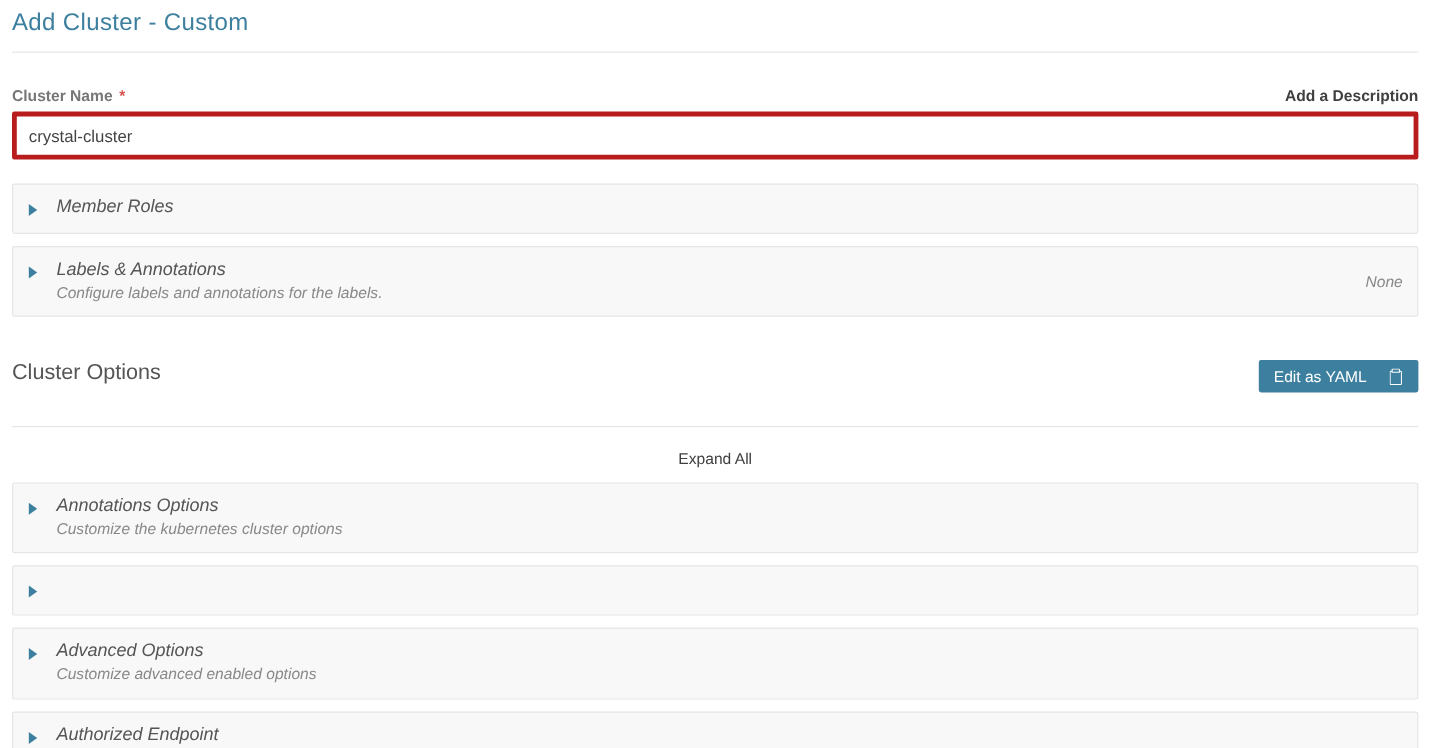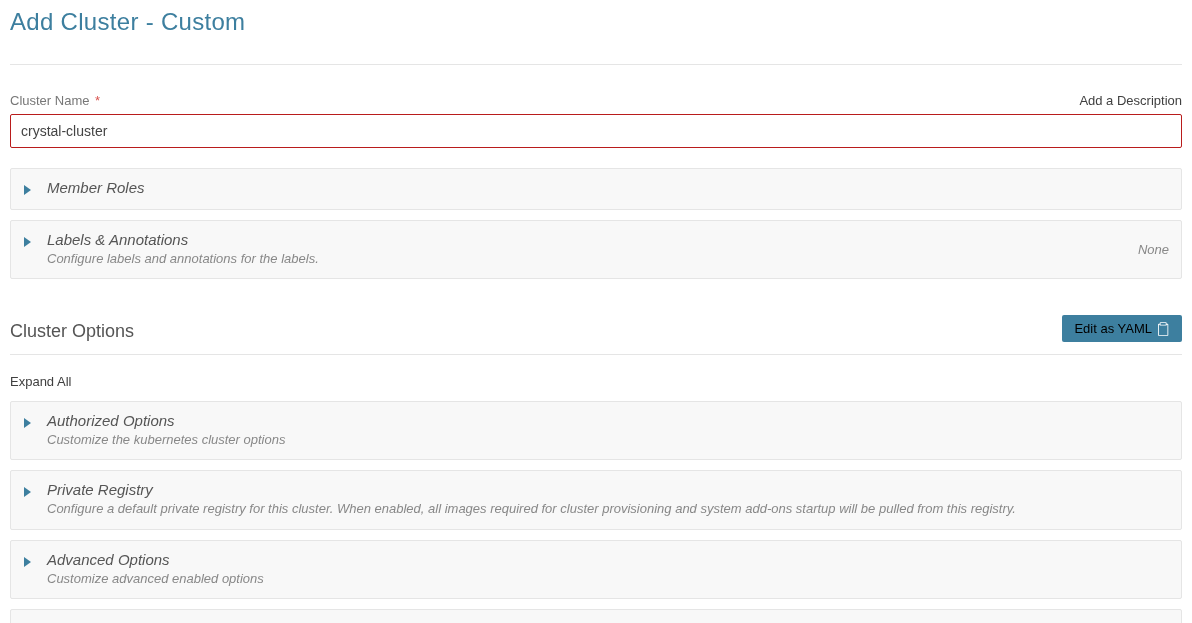--- a/index.html
+++ b/index.html
@@ -8,51 +8,52 @@
       padding: 0;
     }
     body {
       font-family: -apple-system, BlinkMacSystemFont, "Segoe UI", Helvetica, Arial, sans-serif;
       background: #ffffff;
       color: #555;
       font-size: 14px;
       padding: 8px 10px;
     }
     .page-title {
-      font-size: 24px;
+      font-size: 20px;
       font-weight: 400;
       color: #3d7f9f;
-      padding-bottom: 28px;
+      padding-bottom: 12px;
       border-bottom: 1px solid #e5e5e5;
       margin-bottom: 28px;
       letter-spacing: 0.3px;
     }
     .field-row {
       display: flex;
       justify-content: space-between;
       align-items: flex-start;
       margin-bottom: 6px;
+      font-weight: bold;
     }
     .field-label {
       font-size: 13px;
       color: #777;
     }
     .required {
       color: #d9534f;
       margin-left: 2px;
     }
     .link {
       color: #404040;
       font-size: 13px;
       cursor: pointer;
     }
     .text-input {
       width: 100%;
       padding: 8px 10px;
-      border: 1px solid #b91c1c;
+      border: 4px solid #b91c1c;
       border-radius: 2px;
       font-size: 14px;
       color: #444;
       background: #fff;
       margin-bottom: 20px;
     }
     .panel {
       background: #f8f8f8;
       border: 1px solid #e5e5e5;
       border-radius: 2px;
@@ -91,50 +92,50 @@
     .panel-right {
       flex-shrink: 0;
       color: #888;
       font-size: 13px;
       align-self: center;
       margin-left: 4px;
     }
     .section-header {
       display: flex;
       justify-content: space-between;
-      align-items: flex-end;
+      align-items: flex-start;
       margin-top: 36px;
-      padding-bottom: 12px;
+      padding-bottom: 28px;
       border-bottom: 1px solid #e5e5e5;
       margin-bottom: 18px;
     }
     .section-title {
       font-size: 18px;
       color: #555;
       font-weight: 400;
     }
     .btn-primary {
       background: #3d7f9f;
-      color: #000000;
+      color: #ffffff;
       border: none;
       padding: 6px 12px;
       font-size: 13px;
       border-radius: 2px;
       cursor: pointer;
       display: inline-flex;
       align-items: center;
-      gap: 6px;
+      gap: 19px;
     }
     .btn-primary svg {
       width: 12px;
       height: 14px;
       fill: #fff;
     }
     .right-link-row {
-      text-align: left;
+      text-align: center;
       margin-bottom: 12px;
     }
     .container {
       position: relative;
     }
   </style>
 </head>
 <body>
 
 <div class="container">
@@ -192,34 +193,30 @@
   </div>
 
   
   <div class="panel">
     <div class="panel-chevron">
       <svg viewBox="0 0 10 12">
           <path d="M1 1 L8 6 L1 11 Z"></path>
         </svg>
     </div>
     <div class="panel-text">
-      <div class="panel-title">Authorized Options</div>
+      <div class="panel-title">Annotations Options</div>
       <div class="panel-desc">Customize the kubernetes cluster options</div>
     </div>
   </div>
 
   <div class="panel">
     <div class="panel-chevron">
       <svg viewBox="0 0 10 12">
           <path d="M1 1 L8 6 L1 11 Z"></path>
         </svg>
-    </div>
-    <div class="panel-text">
-      <div class="panel-title">Private Registry</div>
-      <div class="panel-desc">Configure a default private registry for this cluster. When enabled, all images required for cluster provisioning and system add-ons startup will be pulled from this registry.</div>
     </div>
   </div>
 
   <div class="panel">
     <div class="panel-chevron">
       <svg viewBox="0 0 10 12">
           <path d="M1 1 L8 6 L1 11 Z"></path>
         </svg>
     </div>
     <div class="panel-text">

